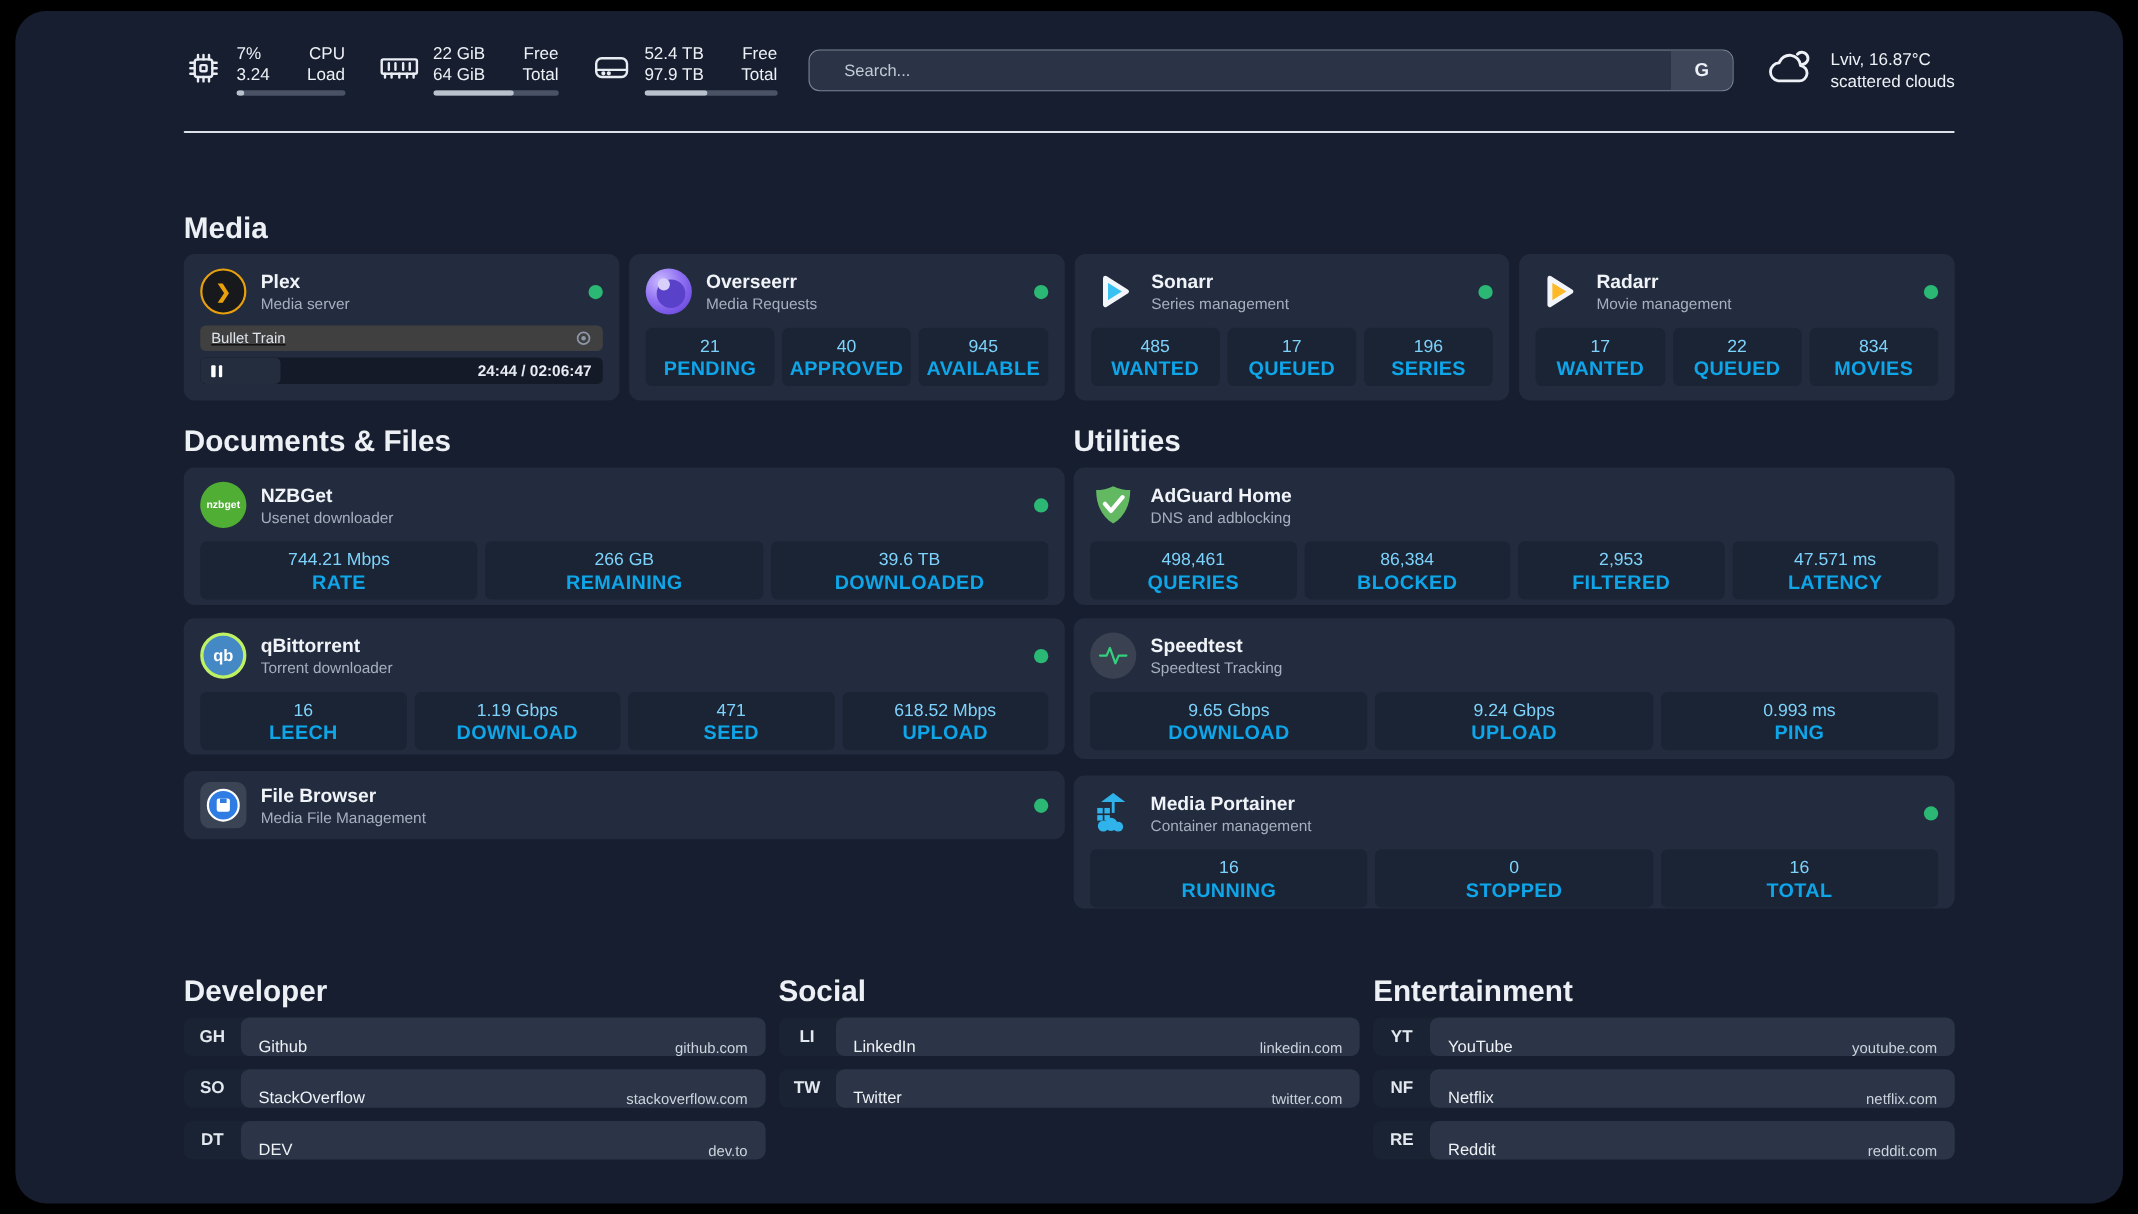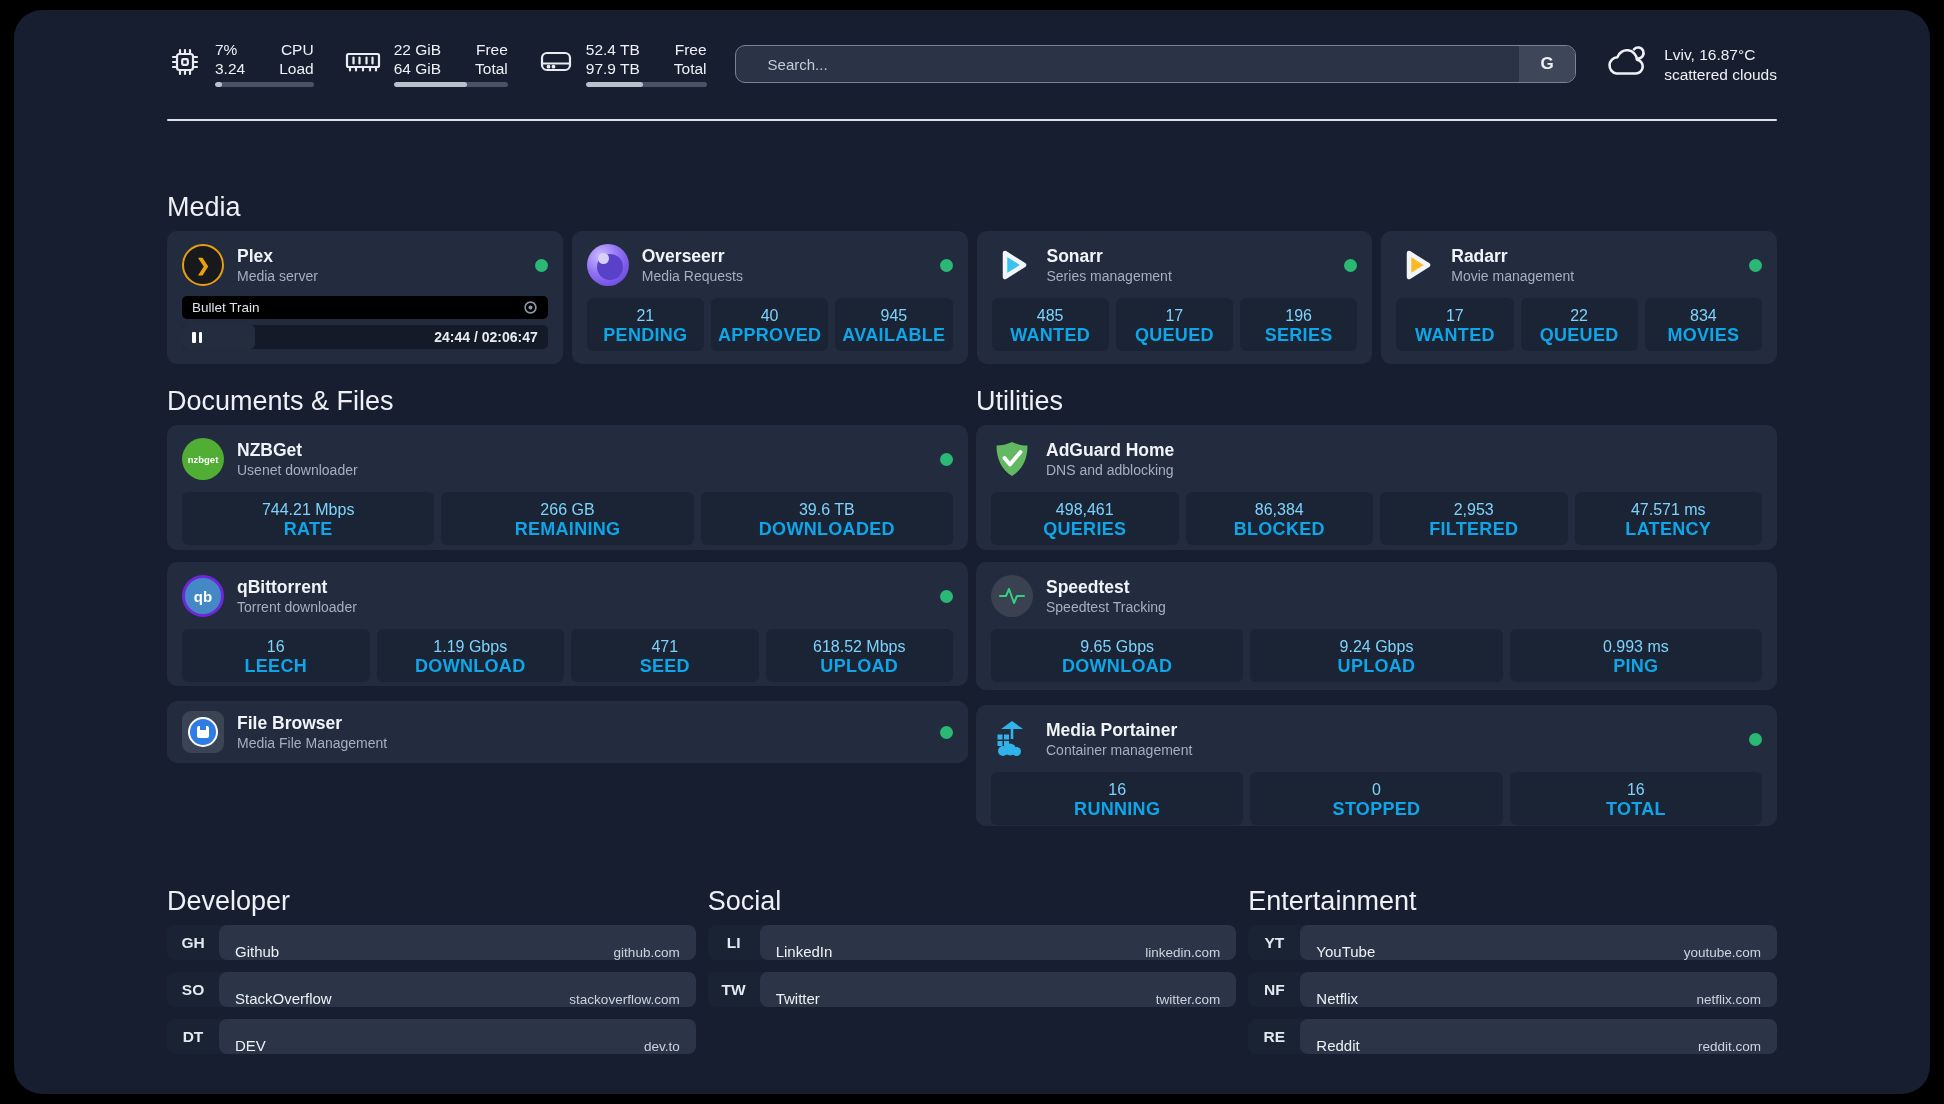--- a/index.html
+++ b/index.html
@@ -27,39 +27,39 @@
   .searchwrap input::placeholder{color:#c3cad6;}
   .search-engine{width:56px;display:flex;align-items:center;justify-content:center;background:#3e4759;
     color:#eef1f6;font-size:17px;font-weight:600;cursor:pointer;}
 
   .weather{display:flex;align-items:center;gap:14px;flex:0 0 auto;}
   .weather-text{display:flex;flex-direction:column;gap:1px;color:#eef1f6;font-size:15.5px;line-height:19px;}
 
   .divider{margin-top:27px;height:2px;background:#dde2e9;border-radius:1px;}
 
   
-  .sec-title{font-size:27px;line-height:32px;font-weight:400;color:#edf0f5;}
+  .sec-title{font-size:27px;line-height:32px;font-weight:700;color:#edf0f5;}
   .media-sec{margin-top:70px;}
   .media-sec .sec-title{margin-bottom:8px;}
   .media-grid{display:grid;grid-template-columns:repeat(4,1fr);gap:9px;}
 
   .card{background:#232c3e;border-radius:10px;padding:13px 15px;box-sizing:border-box;cursor:pointer;}
   .card-head{display:flex;align-items:center;gap:13px;}
   .app-meta{display:flex;flex-direction:column;gap:1px;}
   .app-name{font-size:17.5px;font-weight:600;color:#f0f3f7;line-height:21px;}
   .app-desc{font-size:14px;color:#a6afbe;line-height:17px;}
   .dot{width:13px;height:13px;border-radius:50%;background:#2bb875;margin-left:auto;flex:0 0 auto;}
 
   .stats-row{display:flex;gap:7px;margin-top:12px;}
   .stat{flex:1;background:#1b2434;border-radius:6px;text-align:center;padding:8px 2px 7px;}
   .stat-value{font-size:16px;color:#7dd3fc;line-height:20px;}
   .stat-label{font-size:18px;font-weight:700;color:#0ea5e9;letter-spacing:.3px;line-height:17px;margin-top:1px;}
 
   
-  .np-title-row{margin-top:10px;height:23px;background:#000000;border-radius:5px;display:flex;
+  .np-title-row{margin-top:10px;height:23px;background:#404040;border-radius:5px;display:flex;
     align-items:center;justify-content:space-between;padding:0 10px;text-decoration:underline;}
   .np-title{font-size:13.5px;color:#dfe4ec;}
   .np-player{margin-top:6px;height:24px;background:#141a28;border-radius:5px;position:relative;
     display:flex;align-items:center;overflow:hidden;}
   .np-fill{position:absolute;left:0;top:0;bottom:0;background:#242d3e;border-radius:5px;}
   .pause-btn{position:relative;display:flex;gap:3px;margin-left:10px;cursor:pointer;}
   .pause-btn span{width:3.5px;height:11px;background:#fff;border-radius:1px;display:block;}
   .np-time{position:relative;margin-left:auto;padding-right:10px;font-size:14px;font-weight:600;color:#e8ecf2;}
 
   
@@ -84,21 +84,21 @@
     box-sizing:border-box;display:flex;align-items:center;justify-content:center;
     color:#e8a00c;font-size:17px;font-weight:700;}
   .ov-circle{width:42px;height:42px;border-radius:50%;position:relative;overflow:hidden;
     background:radial-gradient(circle at 32% 28%, #cabaff 0%, #9070f2 45%, #5b3bd6 100%);}
   .ov-circle::after{content:"";position:absolute;left:10px;top:10px;width:26px;height:26px;border-radius:50%;
     background:#5a41c9;}
   .ov-circle::before{content:"";position:absolute;left:11px;top:9px;width:11px;height:11px;border-radius:50%;
     background:#d9d0fa;z-index:1;}
   .nzb-circle{width:42px;height:42px;border-radius:50%;background:#4fae33;display:flex;align-items:center;
     justify-content:center;color:#fff;font-size:9.5px;font-weight:700;}
-  .qb-circle{width:42px;height:42px;border-radius:50%;background:#4489c6;border:3px solid #6d28d9;
+  .qb-circle{width:42px;height:42px;border-radius:50%;background:#4489c6;border:3px solid #bef264;
     box-sizing:border-box;display:flex;align-items:center;justify-content:center;color:#fff;
     font-size:15px;font-weight:600;}
   .fb-tile{width:42px;height:42px;border-radius:9px;background:#3b4455;display:flex;align-items:center;
     justify-content:center;}
   .fb-circle{width:30px;height:30px;border-radius:50%;background:#2f7ce2;border:2px solid #fff;
     box-sizing:border-box;display:flex;align-items:center;justify-content:center;}
   .fb-floppy{width:12px;height:12px;background:#fff;border-radius:2px;position:relative;}
   .fb-floppy::after{content:"";position:absolute;left:3px;top:0;width:6px;height:4px;background:#2f7ce2;}
   .st-circle{width:42px;height:42px;border-radius:50%;background:#3a4251;display:flex;align-items:center;
     justify-content:center;}

